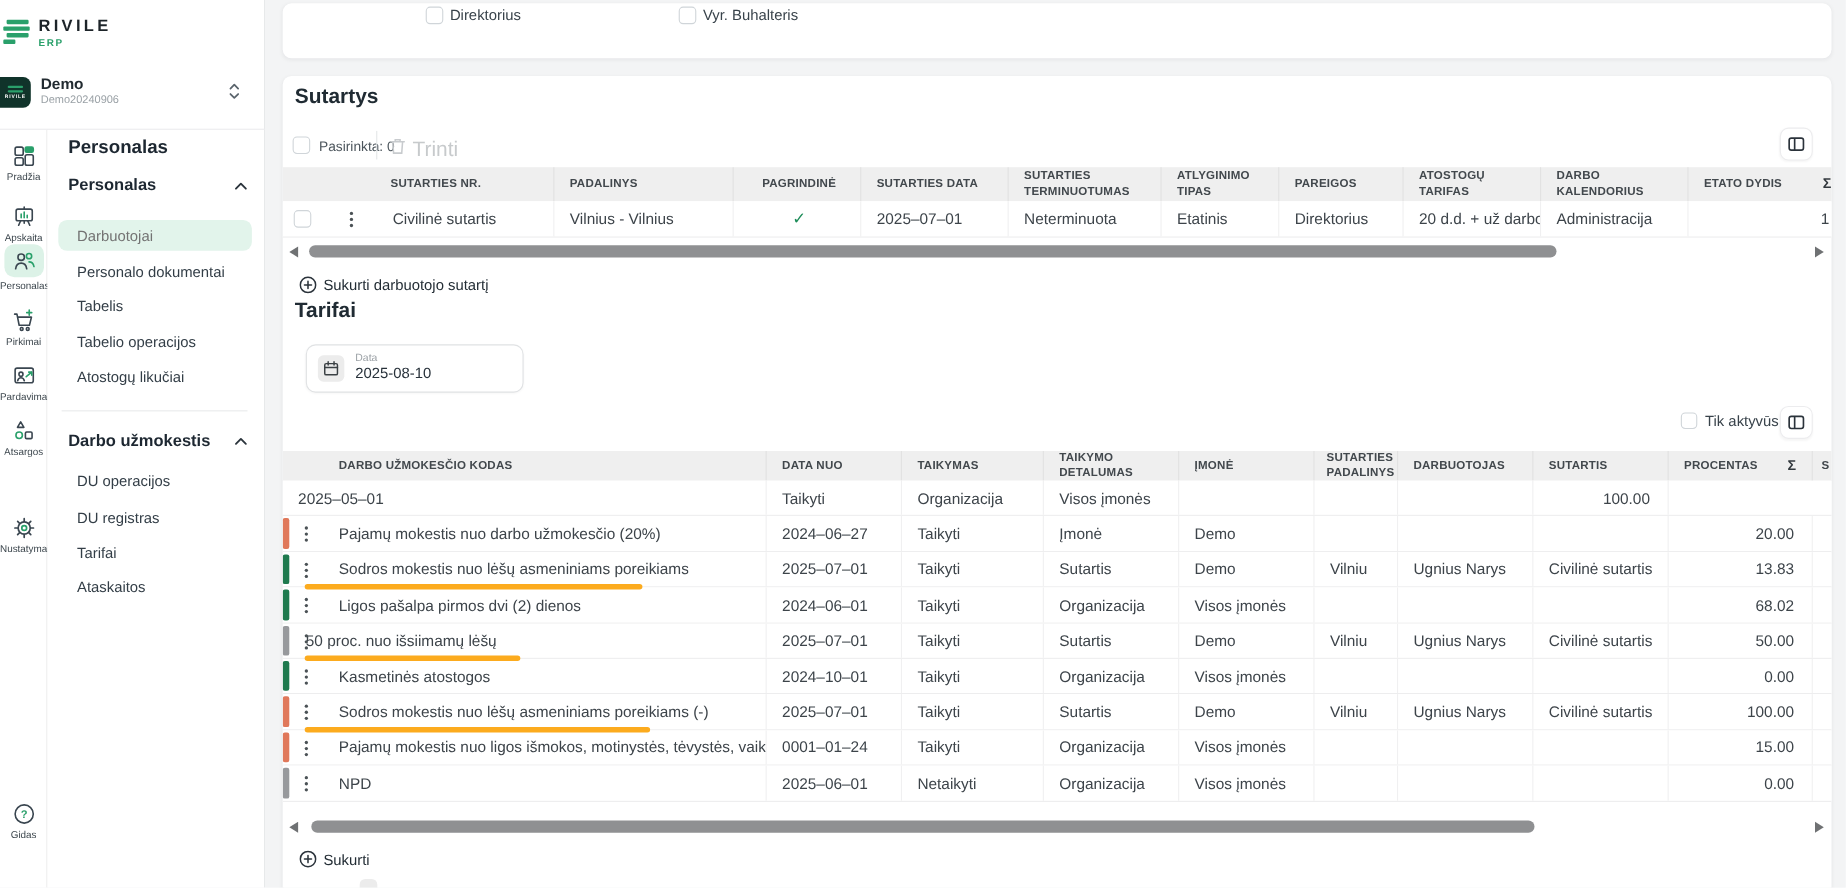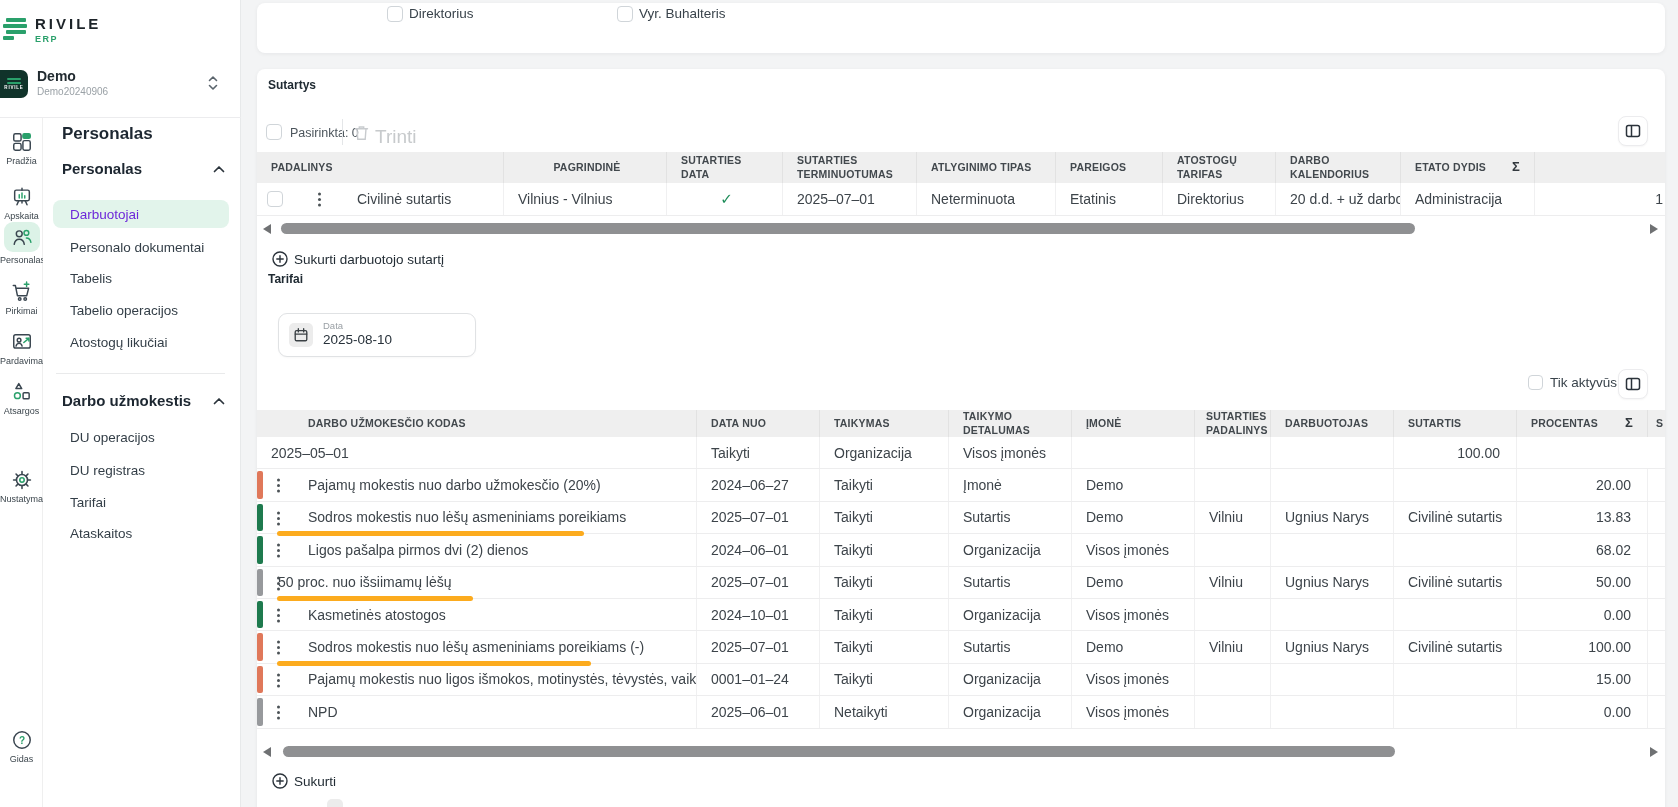--- a/index.html
+++ b/index.html
@@ -25,30 +25,30 @@
   .rail{position:absolute;left:0;top:118px;width:43px;height:689px;border-right:1px solid #efefef;box-sizing:border-box;}
   .rail-item{position:absolute;left:0;width:43px;display:flex;flex-direction:column;align-items:center;}
   .rail-item .lbl{font-size:9px;color:#3c464d;margin-top:3px;white-space:nowrap;max-width:43px;overflow:hidden;}
   .rail-pill{width:36px;height:30px;border-radius:9px;background:#dcf2e7;display:flex;align-items:center;justify-content:center;}
   
   .menu-title{position:absolute;left:62px;top:124px;font-size:17px;font-weight:700;color:#1d2731;}
   .sec-head{position:absolute;left:62px;width:163px;display:flex;justify-content:space-between;align-items:center;cursor:pointer;}
   .sec-head .lbl{font-size:15px;font-weight:700;color:#1d2731;}
   .menu-pill{position:absolute;left:53px;top:200px;width:176px;height:28px;background:#e2f4eb;border-radius:8px;}
   .menu-item{position:absolute;left:70px;font-size:13.5px;color:#333e47;white-space:nowrap;cursor:pointer;}
-  .menu-item.active{color:#6d28d9;}
+  .menu-item.active{color:#737373;}
   .menu-div{position:absolute;left:56px;top:373px;width:169px;height:1px;background:#e9eaeb;}
   
   .main{position:absolute;left:241px;top:0;width:1437px;height:807px;background:#f3f4f5;}
   .card{position:absolute;background:#fff;border-radius:8px;box-shadow:0 1px 4px rgba(15,25,35,.06);}
   .card1{left:16px;top:3px;width:1408px;height:50px;}
   .card2{left:16px;top:69px;width:1408px;height:760px;overflow:hidden;}
   .cb{box-sizing:border-box;border:1.5px solid #d0d5d9;border-radius:4px;background:#fff;cursor:pointer;}
   .chk-label{font-size:13.5px;color:#39434b;}
-  .h1{font-size:12px;font-weight:700;color:#202b33;}
+  .h1{font-size:19px;font-weight:700;color:#202b33;}
   .vdiv{position:absolute;width:1px;background:#e4e6e8;}
   .muted{color:#c7cacc;}
   .icon-btn{position:absolute;width:28px;height:28px;border:1px solid #ececee;border-radius:8px;background:#fff;box-shadow:0 1px 2px rgba(0,0,0,.04);display:flex;align-items:center;justify-content:center;cursor:pointer;}
   
   .grid-s{display:grid;grid-template-columns:247px 163px 116px 134px 139px 107px 113px 125px 134px 145px;}
   .grid-t{display:grid;grid-template-columns:440px 123px 129px 123px 123px 76px 123px 123px 131px 120px;}
   .thead{position:absolute;left:0;width:1520px;background:#efefef;}
   .th{display:flex;align-items:center;font-size:10.5px;font-weight:700;color:#42484d;letter-spacing:.2px;line-height:1.25;padding:0 10px 0 14px;border-right:1px solid #e2e2e2;box-sizing:border-box;overflow:hidden;}
   .th.c{justify-content:center;}
   .th.sb{justify-content:space-between;padding-right:14px;}
@@ -239,20 +239,21 @@
         </svg>
       <span class="muted" style="position:absolute;left:118px;top:57px;font-size:19px">Trinti</span>
       <span class="icon-btn" style="left:1361px;top:47px">
         <svg width="16" height="16" viewBox="0 0 16 16" fill="none" stroke="#2b333b" stroke-width="1.5">
             <rect x="1.5" y="2.5" width="13" height="11" rx="2"></rect>
             <path d="M6.5 2.5v11"></path>
           </svg>
       </span>
 
       <div class="thead grid-s" style="top:83px;height:31px">
+        <div class="th" style="padding-left:98px">SUTARTIES NR.</div>
         <div class="th">PADALINYS</div>
         <div class="th c">PAGRINDINĖ</div>
         <div class="th">SUTARTIES DATA</div>
         <div class="th">SUTARTIES TERMINUOTUMAS</div>
         <div class="th">ATLYGINIMO TIPAS</div>
         <div class="th">PAREIGOS</div>
         <div class="th">ATOSTOGŲ TARIFAS</div>
         <div class="th">DARBO KALENDORIUS</div>
         <div class="th sb">
           <span>ETATO DYDIS</span>

